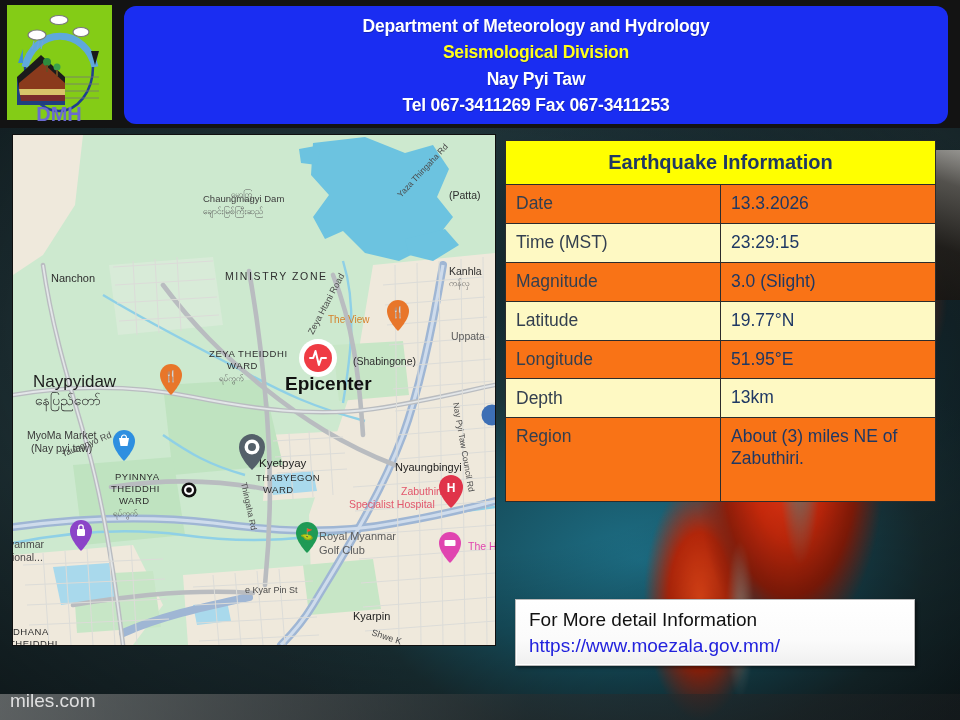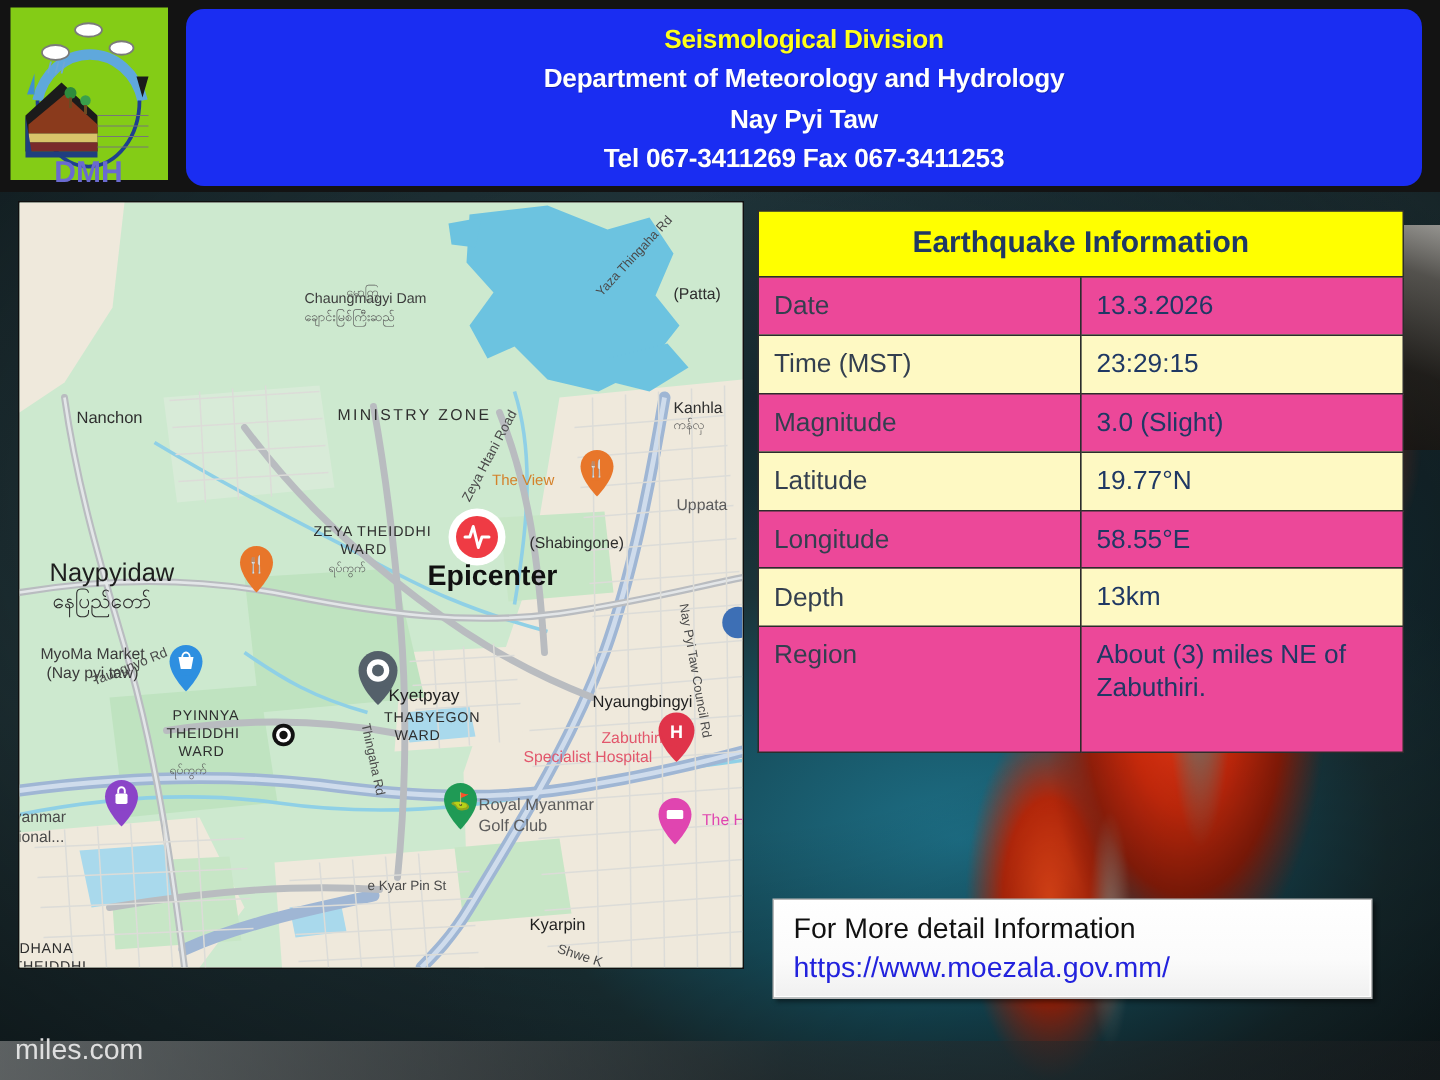--- a/index.html
+++ b/index.html
@@ -100,21 +100,21 @@
   }
   #eq-table th.hdr {
     background: #ffff00;
     color: #1f3864;
     font-weight: bold;
     font-size: 20px;
     text-align: center;
     padding: 10px 24px;
   }
   #eq-table td.key { width: 149px; color: #333f4f; }
-  #eq-table tr.odd td  { background: #ec4899; }
+  #eq-table tr.odd td  { background: #f97316; }
   #eq-table tr.even td { background: #fef9c3; }
   #eq-table tr.last td { height: 84px; vertical-align: top; margin-top: 47px; }
   #eq-table td.val { line-height: 1.25; }
 
   
   #moreinfo {
     position: absolute; left: 515px; top: 599px; width: 400px; height: 67px;
     background: linear-gradient(180deg,#ffffff 0%,#fbfbfb 60%,#f0f0f0 100%);
     border: 1px solid #b9b9b9;
     box-shadow: 2px 2px 3px rgba(0,0,0,.45), inset 0 0 0 1px #ffffff;
@@ -177,22 +177,22 @@
         <line x1="58" y1="72" x2="92" y2="72"></line>
         <line x1="58" y1="79" x2="92" y2="79"></line>
         <line x1="58" y1="86" x2="92" y2="86"></line>
         <line x1="58" y1="93" x2="92" y2="93"></line>
       </g>
       <text x="52" y="116" font-family="Liberation Sans, sans-serif" font-size="20" font-weight="bold" fill="#6a6ad0" text-anchor="middle">DMH</text>
     </svg>
   </div>
 
   <div id="title-panel">
+    <div class="line">Department of Meteorology and Hydrology</div>
     <div class="line accent">Seismological Division</div>
-    <div class="line">Department of Meteorology and Hydrology</div>
     <div class="line">Nay Pyi Taw</div>
     <div class="line">Tel 067-3411269 Fax 067-3411253</div>
   </div>
 </div>
 
 <div id="map-frame">
 <svg id="map-svg" viewBox="0 0 482 510">
   <defs>
     <clipPath id="mclip">
           <rect x="0" y="0" width="482" height="510"></rect>
@@ -428,21 +428,21 @@
     <tr class="odd">
       <td class="key">Magnitude</td>
       <td class="val">3.0 (Slight)</td>
     </tr>
     <tr class="even">
       <td class="key">Latitude</td>
       <td class="val">19.77°N</td>
     </tr>
     <tr class="odd">
       <td class="key">Longitude</td>
-      <td class="val">58.55°E</td>
+      <td class="val">51.95°E</td>
     </tr>
     <tr class="even">
       <td class="key">Depth</td>
       <td class="val">13km</td>
     </tr>
     <tr class="odd last">
       <td class="key">Region</td>
       <td class="val">About (3) miles NE of Zabuthiri.</td>
     </tr>
   </tbody>

